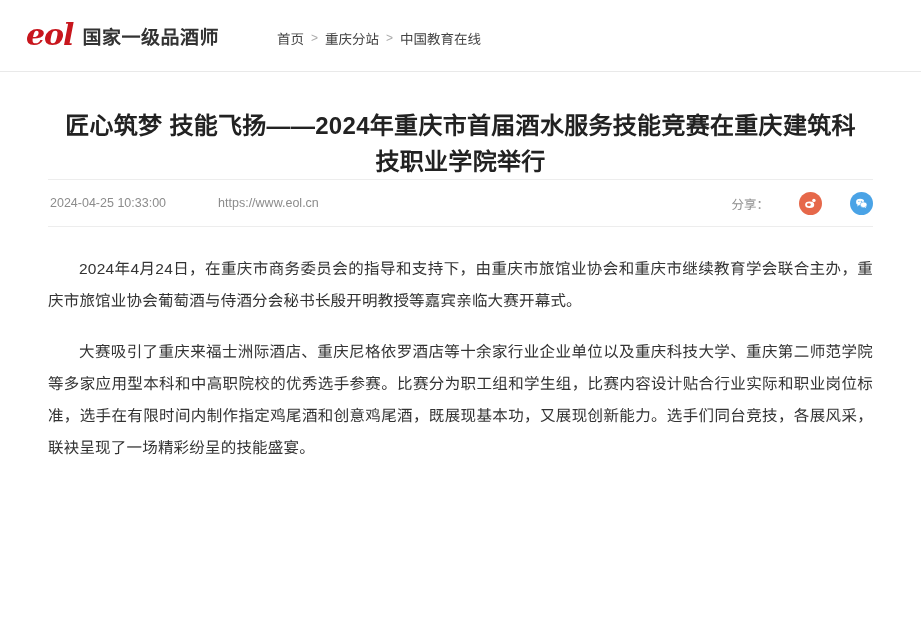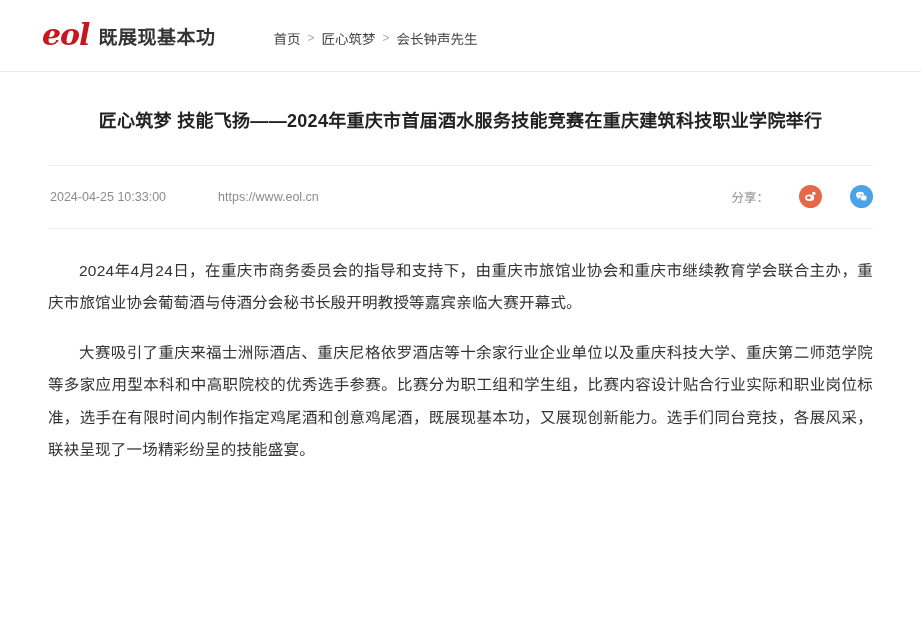--- a/index.html
+++ b/index.html
@@ -14,21 +14,21 @@
     height: 637px;
     overflow: hidden;
     position: relative;
   }
 
   
   .site-header {
     height: 72px;
     display: flex;
     align-items: center;
-    padding: 0 0 0 42px;
+    padding: 0 0 0 26px;
     border-bottom: 1px solid #e9e9e9;
     background: #fff;
   }
   .logo-wrap {
     display: flex;
     align-items: center;
     gap: 9px;
   }
   .logo-mark {
     font-family: "DejaVu Serif", serif;
@@ -65,34 +65,33 @@
     color: #aaa;
     font-size: 12px;
   }
 
   
   .article {
     padding: 0 48px;
   }
   .article-title {
     margin: 36px 0 0 0;
-    font-size: 18px;
+    font-size: 24px;
     line-height: 1.48;
     color: #222222;
     font-weight: bold;
     text-align: center;
     letter-spacing: 0.3px;
     padding: 0 6px;
   }
 
   .meta-bar {
-    margin-top: 30px;
     border-top: 1px solid #ededed;
     border-bottom: 1px solid #ededed;
-    height: 64px;
+    height: 48px;
     display: flex;
     align-items: center;
     font-size: 12.5px;
     color: #8c8c8c;
   }
   .meta-date { margin-left: 2px; }
   .meta-source { margin-left: 52px; }
   .meta-url { margin-left: 52px; }
   .share-wrap {
     margin-left: auto;
@@ -129,28 +128,28 @@
     margin: 0 0 18px 0;
     text-indent: 2em;
   }
 </style>
 </head>
 <body>
 
 <div class="site-header">
   <div class="logo-wrap">
     <span class="logo-mark">eol</span>
-    <span class="logo-text">既展现基本功</span>
+    <span class="logo-text">国家一级品酒师</span>
   </div>
   <nav class="breadcrumb">
     <a href="#">首页</a>
     <span class="sep">&gt;</span>
-    <a href="#">匠心筑梦</a>
+    <a href="#">重庆分站</a>
     <span class="sep">&gt;</span>
-    <a href="#">会长钟声先生</a>
+    <a href="#">中国教育在线</a>
   </nav>
 </div>
 
 <div class="article">
 
   <h1 class="article-title">匠心筑梦 技能飞扬——2024年重庆市首届酒水服务技能竞赛在重庆建筑科技职业学院举行</h1>
 
   <div class="meta-bar">
     <span class="meta-date">2024-04-25 10:33:00</span>
     <span class="meta-url">https://www.eol.cn</span>

